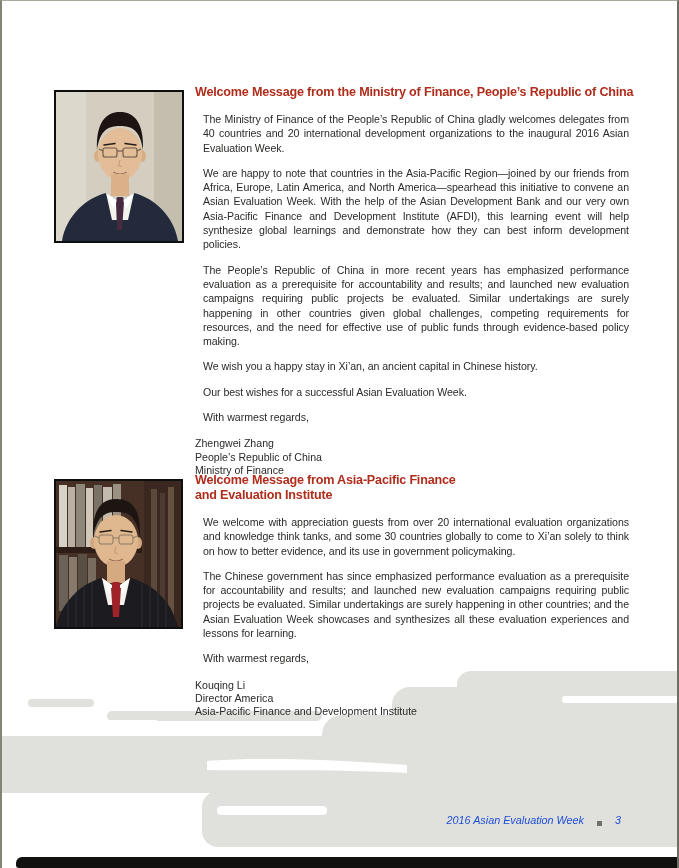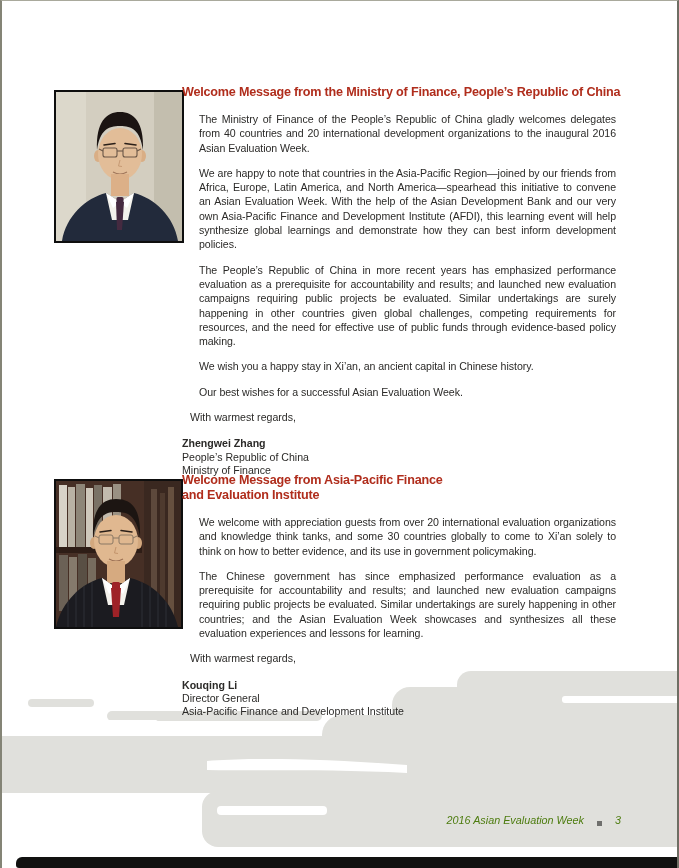--- a/index.html
+++ b/index.html
@@ -13,34 +13,34 @@
   
   #wash{position:absolute; left:0; top:664px; z-index:1;}
   
   #bottom-edge{position:absolute; left:14px; right:0px; bottom:0; height:11px;
     background:#111110; border-radius:6px 0 0 3px; z-index:4;}
   
   .photo{position:absolute; border:2px solid #0e0e0e; background:#ccc; z-index:2;}
   #photo1{left:52px; top:89px; width:126px; height:149px;}
   #photo2{left:52px; top:478px; width:125px; height:146px;}
   
-  .textcol{position:absolute; left:180px; width:434px; z-index:2; color:#2b2a28;}
+  .textcol{position:absolute; left:193px; width:434px; z-index:2; color:#2b2a28;}
   #text1{top:84px;}
   #text2{top:472px;}
   .heading{color:#b02d1c; font-weight:bold; font-size:12.6px; line-height:15px;
     letter-spacing:-0.2px; margin:0 0 12px 0;}
   .heading div{white-space:nowrap;}
   .para{font-size:10.6px; line-height:14.3px; text-align:justify;
-    margin:0 0 11px 17px; letter-spacing:-0.05px;}
+    margin:0 0 11px 8px; letter-spacing:-0.05px;}
   .closing{font-size:10.6px; line-height:14.3px; margin:0 0 13px 8px;}
   .sig{font-size:10.6px; line-height:13.2px;}
-  .sig .name{font-weight:bold;}
+  .sig .name{font-weight:normal;}
   
   #footer{position:absolute; top:813px; right:56px; z-index:3;
-    display:flex; align-items:flex-end; gap:13px; color:#4d7c0f;}
+    display:flex; align-items:flex-end; gap:13px; color:#1d4ed8;}
   #footer .ft-text{font-style:italic; font-size:10.8px;}
   #footer .ft-num{font-style:italic; font-size:10.8px;}
   #footer .sq{width:5px; height:5px; background:#6f6f6d; display:inline-block;}
 </style>
 </head>
 <body>
 
 <div id="page">
 
   <svg id="wash" width="679" height="196" viewBox="0 0 679 196">
@@ -172,21 +172,21 @@
   <div id="text2" class="textcol">
     <div class="heading">
       <div>Welcome Message from Asia-Pacific Finance</div>
       <div>and Evaluation Institute</div>
     </div>
     <p class="para">We welcome with appreciation guests from over 20 international evaluation organizations and knowledge think tanks, and some 30 countries globally to come to Xi’an solely to think on how to better evidence, and its use in government policymaking.</p>
     <p class="para">The Chinese government has since emphasized performance evaluation as a prerequisite for accountability and results; and launched new evaluation campaigns requiring public projects be evaluated. Similar undertakings are surely happening in other countries; and the Asian Evaluation Week showcases and synthesizes all these evaluation experiences and lessons for learning.</p>
     <p class="closing">With warmest regards,</p>
     <div class="sig">
       <div class="name">Kouqing Li</div>
-      <div>Director General</div>
+      <div>Director America</div>
       <div>Asia-Pacific Finance and Development Institute</div>
     </div>
   </div>
 
   <div id="footer">
     <span class="ft-text">2016 Asian Evaluation Week</span>
     <span class="sq"></span>
     <span class="ft-num">3</span>
   </div>
 

